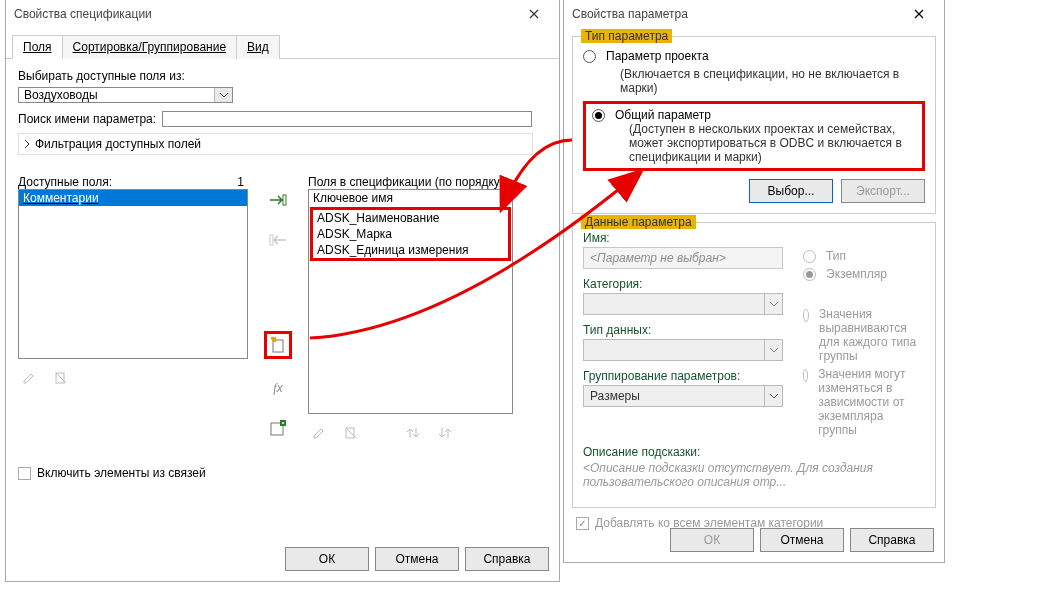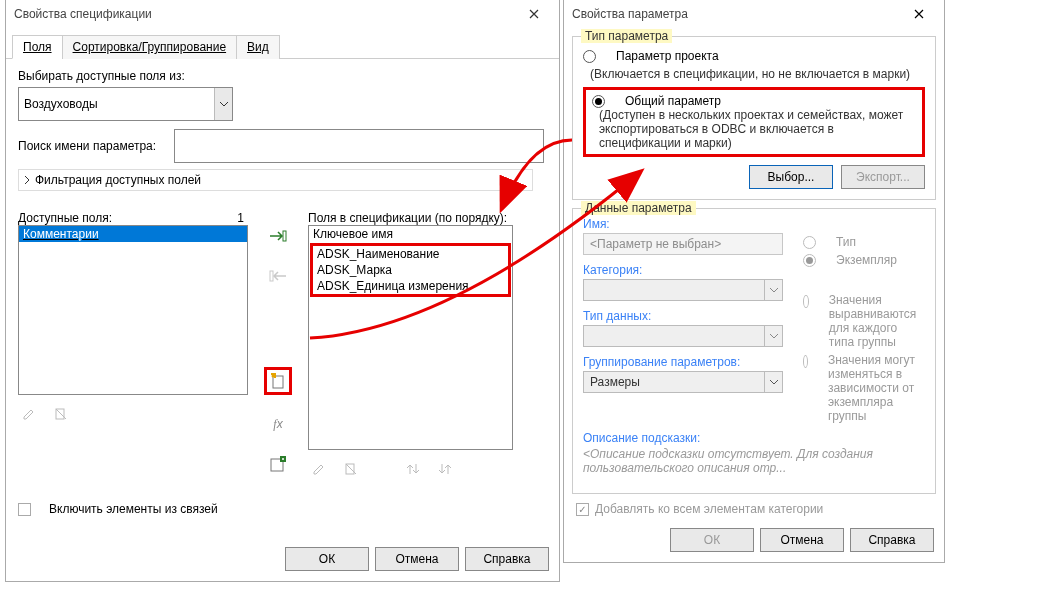--- a/index.html
+++ b/index.html
@@ -9,22 +9,22 @@
   .titlebar.white { background: #fff; }
   .titlebar .title { flex: 1; }
   .titlebar .x { width: 34px; height: 22px; display: flex; align-items: center; justify-content: center; cursor: default; }
   .titlebar .x svg { width: 10px; height: 10px; }
   .dlg1 { left: 5px; top: 0; width: 555px; height: 582px; border-top: none;}
   .dlg1 .tabs { display: flex; padding: 6px 6px 0 6px; border-bottom: 1px solid #ccc; gap: 0; }
   .tab { padding: 4px 10px; border: 1px solid #ccc; border-bottom: none; background: #fff; position: relative; top: 1px; margin-right: -1px; text-decoration: underline; }
   .tab:not(.active){ background:#f6f6f6;}
   .tab.active { background: #fff; border-bottom: 1px solid #fff; }
   .dlg1 .body { padding: 10px 12px; }
-  .row { display: flex; align-items: center; gap: 18px; margin-bottom: 6px; }
-  .combo, .txt { border: 1px solid #888; height: 34px; background: #fff; display: flex; align-items: center; padding: 0 5px; position: relative; }
+  .row { display: flex; align-items: center; gap: 6px; margin-bottom: 6px; }
+  .combo, .txt { border: 1px solid #888; height: 16px; background: #fff; display: flex; align-items: center; padding: 0 5px; position: relative; }
   .combo { width: 215px; }
   .combo .arr { position: absolute; right: 0; top: 0; width: 18px; height: 100%; border-left: 1px solid #bbb; background: #e9e9e9; display: flex; align-items: center; justify-content: center; }
   .arr svg { width: 8px; height: 5px; }
   .filter-row { display: flex; align-items: center; gap: 4px; border: 1px solid #ddd; height: 22px; padding: 0 4px; width: 515px;}
   .filter-row svg { width: 8px; height: 8px; }
   .lists { display: flex; gap: 12px; margin-top: 20px; }
   .list-col { display: flex; flex-direction: column; }
   .list-label-row{display:flex;justify-content:space-between;align-items:center;}
   .listbox { border: 1px solid #888; background: #fff; overflow: hidden; }
   .listbox .item { padding: 1px 4px; cursor: default; }
@@ -32,31 +32,31 @@
   .midcol { width: 36px; display: flex; flex-direction: column; align-items: center; gap: 18px; padding-top: 14px; }
   .iconbtn { width: 22px; height: 22px; display: flex; align-items: center; justify-content: center; }
   .redbox { border: 3px solid #e60000; }
   .btn { border: 1px solid #888; background: #e9e9e9; height: 24px; min-width: 84px; display: flex; align-items: center; justify-content: center; cursor: default;padding:0 4px; }
   .btn.blue-outline{border:1px solid #0a64b8;}
   .btn.disabled { color: #9a9a9a; }
   .dlg-buttons { position: absolute; right: 10px; display: flex; gap: 6px; }
   .dlg1 .dlg-buttons{ bottom:10px;}
   .dlg2 { left: 563px; top: 0; width: 382px; height: 563px; border-top:none;}
   .group { border: 1px solid #ccc; margin: 8px; padding: 8px 10px 10px 10px; position: relative; }
-  .group .glabel { position: absolute; top: -8px; left: 8px; background: #fef9c3; padding: 0 4px; color: #333; }
-  .radio-row { display: flex; align-items: center; gap: 20px; margin: 4px 0; }
+  .group .glabel { position: absolute; top: -8px; left: 8px; background: #eab308; padding: 0 4px; color: #333; }
+  .radio-row { display: flex; align-items: center; gap: 10px; margin: 4px 0; }
   .radio { width: 13px; height: 13px; border: 1px solid #555; border-radius: 50%; display: flex; align-items: center; justify-content: center; }
   .radio.checked::after { content: ""; width: 7px; height: 7px; background: #000; border-radius: 50%; }
   .radio.dim{border-color:#bbb;}
   .radio.dim.checked::after{background:#999;}
-  .desc { color: #333; margin-left: 7px; }
+  .desc { color: #333; margin-left: 37px; }
   .red-highlight { border: 3px solid #e60000; padding: 4px 6px; }
   .form-row { display: flex; flex-direction: column; gap: 2px; margin-bottom: 8px; }
-  .form-row label { color: #3b82f6; }
-  .input-dis { border: 1px solid #c7c7c7; background: #f4f4f4; color: #8d8d8d; height: 22px; display: flex; align-items: center; padding: 0 6px; width: 200px; }
+  .form-row label { color: #14532d; }
+  .input-dis { border: 1px solid #c7c7c7; background: #f4f4f4; color: #8d8d8d; font-style: italic; height: 22px; display: flex; align-items: center; padding: 0 6px; width: 200px; }
   .select-dis { border: 1px solid #bbb; background: #efefef; color: #444; height: 22px; display: flex; align-items: center; padding: 0 6px; position: relative; width: 200px; }
   .select-dis .arr { position: absolute; right: 0; top: 0; width: 18px; height: 100%; border-left: 1px solid #bbb; display: flex; align-items: center; justify-content: center; }
   .two-col { display: flex; gap: 10px; }
   .col-left{ width:210px;}
   .col-right{ flex:1; padding-top:14px;}
   .check { width: 13px; height: 13px; border: 1px solid #aaa; background:#fff; display: inline-flex; align-items: center; justify-content: center; color:#888;}
   .check.checked::after{content:"✓";font-size:10px;}
   .hint-dis { color: #9a9a9a; font-style: italic; }
   .small-icons-row{display:flex;gap:10px;margin-top:8px;color:#999;}
   svg.red-arrow{position:absolute;pointer-events:none;overflow:visible;}

